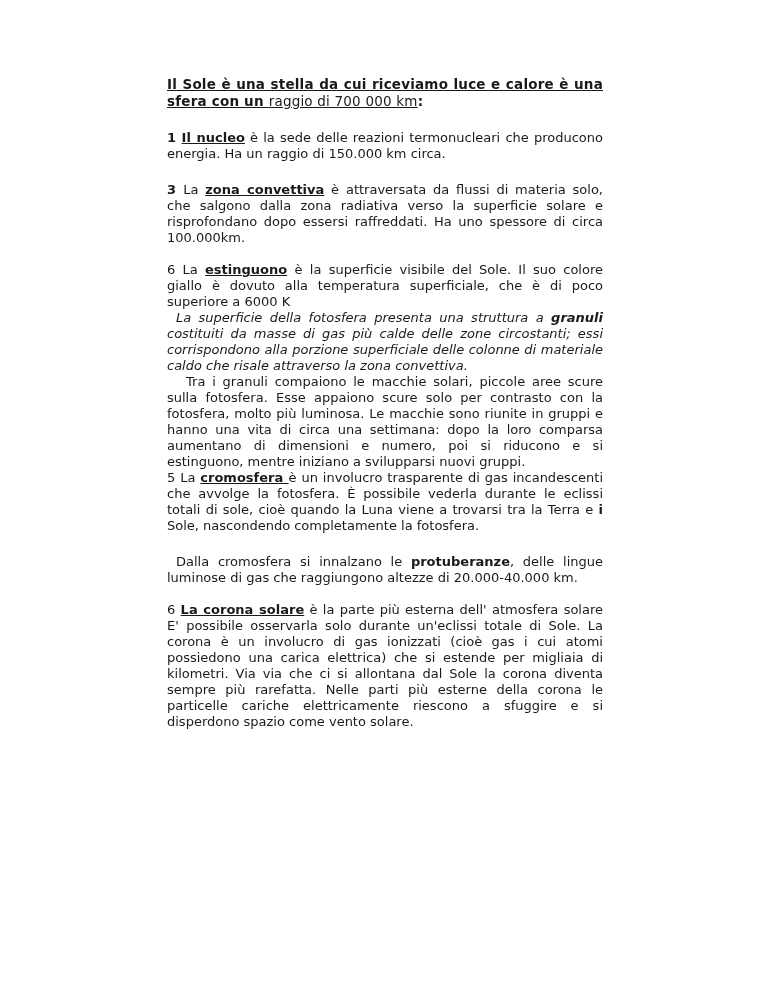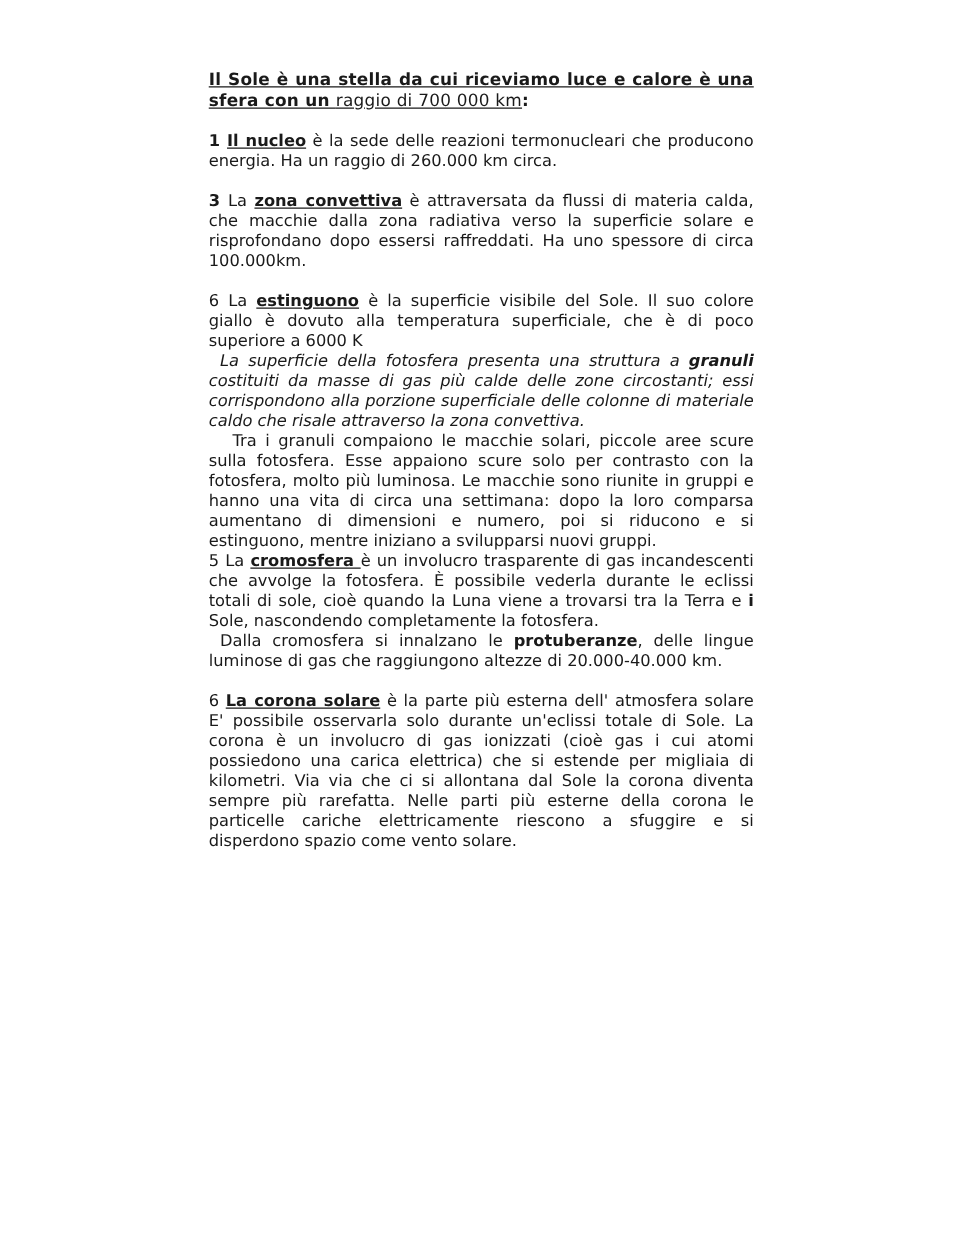--- a/index.html
+++ b/index.html
@@ -23,40 +23,41 @@
     width: 436px;
   }
   .para {
     font-size: 13px;
     line-height: 16px;
     text-align: justify;
     margin: 0;
   }
   .para.gap-after {
     margin-bottom: 16px;
+    margin-top: 20px;
   }
   .para.style-title {
     font-size: 13.5px;
     line-height: 17px;
     letter-spacing: 0.2px;
   }
   .run-n { font-weight: normal; text-decoration: none; }
   .run-b { font-weight: bold; text-decoration: none; }
   .run-u { font-weight: normal; text-decoration: underline; }
   .run-bu { font-weight: bold; text-decoration: underline; }
 </style>
 </head>
 <body>
 
 <div class="page">
   <div class="text-block" style="color: rgb(26, 26, 26);">
 
   <p class="para style-title gap-after"><span class="run-bu">Il Sole è una stella da cui riceviamo luce e calore è una sfera con un </span><span class="run-u">raggio di 700 000 km</span><span class="run-b">:</span></p>
-      <p class="para style-body gap-after"><span class="run-b">1 </span><span class="run-bu">Il nucleo</span><span class="run-n"> è la sede delle reazioni termonucleari che producono energia. Ha un raggio di 260.000 km circa.</span></p>
-      <p class="para style-body gap-after"><span class="run-b">3 </span><span class="run-n">La </span><span class="run-bu">zona convettiva</span><span class="run-n"> è attraversata da flussi di materia calda, che macchie dalla zona radiativa verso la superficie solare e risprofondano dopo essersi raffreddati. Ha uno spessore di circa 100.000km.</span></p>
+      <p class="para style-body gap-after"><span class="run-b">1 </span><span class="run-bu">Il nucleo</span><span class="run-n"> è la sede delle reazioni termonucleari che producono energia. Ha un raggio di 150.000 km circa.</span></p>
+      <p class="para style-body gap-after"><span class="run-b">3 </span><span class="run-n">La </span><span class="run-bu">zona convettiva</span><span class="run-n"> è attraversata da flussi di materia solo, che salgono dalla zona radiativa verso la superficie solare e risprofondano dopo essersi raffreddati. Ha uno spessore di circa 100.000km.</span></p>
       <p class="para style-body"><span class="run-n">6 La </span><span class="run-bu">estinguono</span><span class="run-n"> è la superficie visibile del Sole. Il suo colore giallo è dovuto alla temperatura superficiale, che è di poco superiore a 6000 K</span></p>
       <p class="para style-body" style="text-indent: 9px; font-style: italic;"><span class="run-n">La superficie della fotosfera presenta una struttura a </span><span class="run-b">granuli</span><span class="run-n"> costituiti da masse di gas più calde delle zone circostanti; essi corrispondono alla porzione superficiale delle colonne di materiale caldo che risale attraverso la zona convettiva.</span></p>
       <p class="para style-body" style="text-indent: 19px;"><span class="run-n">Tra i granuli compaiono le macchie solari, piccole aree scure sulla fotosfera. Esse appaiono scure solo per contrasto con la fotosfera, molto più luminosa. Le macchie sono riunite in gruppi e hanno una vita di circa una settimana: dopo la loro comparsa aumentano di dimensioni e numero, poi si riducono e si estinguono, mentre iniziano a svilupparsi nuovi gruppi.</span></p>
       <p class="para style-body"><span class="run-n">5 La </span><span class="run-bu">cromosfera </span><span class="run-n">è un involucro trasparente di gas incandescenti che avvolge la fotosfera. È possibile vederla durante le eclissi totali di sole, cioè quando la Luna viene a trovarsi tra la Terra e </span><span class="run-b">i</span><span class="run-n"> Sole, nascondendo completamente la fotosfera.</span></p>
       <p class="para style-body gap-after" style="text-indent: 9px;"><span class="run-n">Dalla cromosfera si innalzano le </span><span class="run-b">protuberanze</span><span class="run-n">, delle lingue luminose di gas che raggiungono altezze di 20.000-40.000 km.</span></p>
       <p class="para style-body"><span class="run-n">6 </span><span class="run-bu">La corona solare</span><span class="run-n"> è la parte più esterna dell' atmosfera solare E' possibile osservarla solo durante un'eclissi totale di Sole. La corona è un involucro di gas ionizzati (cioè gas i cui atomi possiedono una carica elettrica) che si estende per migliaia di kilometri. Via via che ci si allontana dal Sole la corona diventa sempre più rarefatta. Nelle parti più esterne della corona le particelle  cariche elettricamente  riescono a sfuggire  e si disperdono spazio come vento solare.</span></p>
     </div>
 </div>
 
 </body></html>

